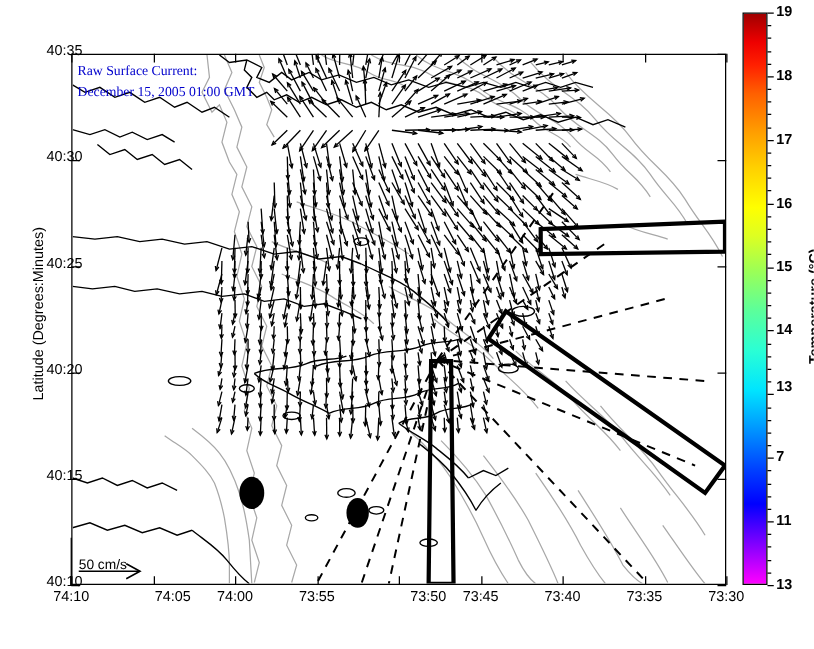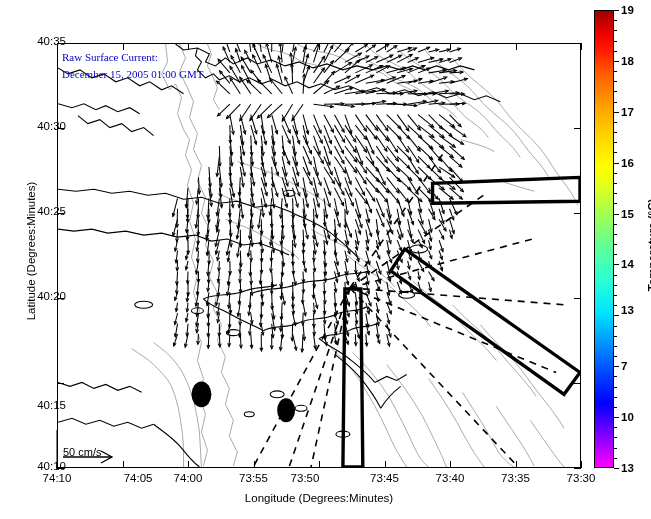--- a/index.html
+++ b/index.html
@@ -1635,58 +1635,57 @@
       <div style="position: absolute; left: 574px; top: 43px; width: 7px; height: 0px; border-top: 1px solid rgb(0, 0, 0);"></div>
       <div class="ytick-label" style="top: 120px;">40:30</div>
       <div style="position: absolute; left: 57px; top: 128px; width: 7px; height: 0px; border-top: 1px solid rgb(0, 0, 0);"></div>
       <div style="position: absolute; left: 574px; top: 128px; width: 7px; height: 0px; border-top: 1px solid rgb(0, 0, 0);"></div>
       <div class="ytick-label" style="top: 205px;">40:25</div>
       <div style="position: absolute; left: 57px; top: 213px; width: 7px; height: 0px; border-top: 1px solid rgb(0, 0, 0);"></div>
       <div style="position: absolute; left: 574px; top: 213px; width: 7px; height: 0px; border-top: 1px solid rgb(0, 0, 0);"></div>
       <div class="ytick-label" style="top: 290px;">40:20</div>
       <div style="position: absolute; left: 57px; top: 298px; width: 7px; height: 0px; border-top: 1px solid rgb(0, 0, 0);"></div>
       <div style="position: absolute; left: 574px; top: 298px; width: 7px; height: 0px; border-top: 1px solid rgb(0, 0, 0);"></div>
-      <div class="ytick-label" style="top: 375px; margin-top: 24px;">40:15</div>
+      <div class="ytick-label" style="top: 375px;">40:15</div>
       <div style="position: absolute; left: 57px; top: 383px; width: 7px; height: 0px; border-top: 1px solid rgb(0, 0, 0);"></div>
       <div style="position: absolute; left: 574px; top: 383px; width: 7px; height: 0px; border-top: 1px solid rgb(0, 0, 0);"></div>
       <div class="ytick-label" style="top: 460px;">40:10</div>
       <div style="position: absolute; left: 57px; top: 468px; width: 7px; height: 0px; border-top: 1px solid rgb(0, 0, 0);"></div>
       <div style="position: absolute; left: 574px; top: 468px; width: 7px; height: 0px; border-top: 1px solid rgb(0, 0, 0);"></div>
     </div>
   <div id="xtick-labels">
       <div class="xtick-label" style="left: 57px;">74:10</div>
       <div style="position: absolute; top: 461px; left: 57px; width: 0px; height: 7px; border-left: 1px solid rgb(0, 0, 0);"></div>
       <div style="position: absolute; top: 43px; left: 57px; width: 0px; height: 7px; border-left: 1px solid rgb(0, 0, 0);"></div>
       <div class="xtick-label" style="left: 122.5px; text-align: right;">74:05</div>
       <div style="position: absolute; top: 461px; left: 122.5px; width: 0px; height: 7px; border-left: 1px solid rgb(0, 0, 0);"></div>
       <div style="position: absolute; top: 43px; left: 122.5px; width: 0px; height: 7px; border-left: 1px solid rgb(0, 0, 0);"></div>
       <div class="xtick-label" style="left: 188px;">74:00</div>
       <div style="position: absolute; top: 461px; left: 188px; width: 0px; height: 7px; border-left: 1px solid rgb(0, 0, 0);"></div>
       <div style="position: absolute; top: 43px; left: 188px; width: 0px; height: 7px; border-left: 1px solid rgb(0, 0, 0);"></div>
       <div class="xtick-label" style="left: 253.5px;">73:55</div>
       <div style="position: absolute; top: 461px; left: 253.5px; width: 0px; height: 7px; border-left: 1px solid rgb(0, 0, 0);"></div>
       <div style="position: absolute; top: 43px; left: 253.5px; width: 0px; height: 7px; border-left: 1px solid rgb(0, 0, 0);"></div>
-      <div class="xtick-label" style="left: 305px;">73:50</div>
+      <div class="xtick-label" style="left: 327px; text-align: right;">73:50</div>
       <div style="position: absolute; top: 461px; left: 319px; width: 0px; height: 7px; border-left: 1px solid rgb(0, 0, 0);"></div>
       <div style="position: absolute; top: 43px; left: 319px; width: 0px; height: 7px; border-left: 1px solid rgb(0, 0, 0);"></div>
       <div class="xtick-label" style="left: 384.5px;">73:45</div>
       <div style="position: absolute; top: 461px; left: 384.5px; width: 0px; height: 7px; border-left: 1px solid rgb(0, 0, 0);"></div>
       <div style="position: absolute; top: 43px; left: 384.5px; width: 0px; height: 7px; border-left: 1px solid rgb(0, 0, 0);"></div>
       <div class="xtick-label" style="left: 450px;">73:40</div>
       <div style="position: absolute; top: 461px; left: 450px; width: 0px; height: 7px; border-left: 1px solid rgb(0, 0, 0);"></div>
       <div style="position: absolute; top: 43px; left: 450px; width: 0px; height: 7px; border-left: 1px solid rgb(0, 0, 0);"></div>
       <div class="xtick-label" style="left: 515.5px;">73:35</div>
       <div style="position: absolute; top: 461px; left: 515.5px; width: 0px; height: 7px; border-left: 1px solid rgb(0, 0, 0);"></div>
       <div style="position: absolute; top: 43px; left: 515.5px; width: 0px; height: 7px; border-left: 1px solid rgb(0, 0, 0);"></div>
       <div class="xtick-label" style="left: 581px;">73:30</div>
       <div style="position: absolute; top: 461px; left: 581px; width: 0px; height: 7px; border-left: 1px solid rgb(0, 0, 0);"></div>
       <div style="position: absolute; top: 43px; left: 581px; width: 0px; height: 7px; border-left: 1px solid rgb(0, 0, 0);"></div>
     </div>
 
-  <div id="xlabel">Longitude (Degrees:Minutes)</div>
   <div id="ylabel">Latitude (Degrees:Minutes)</div>
 
   <div id="colorbar"></div>
   <div id="cb-ticks">
       <div class="cb-tick" style="top: 10px;"></div>
       <div class="cb-label" style="top: 10px;">19</div>
       <div class="cb-tick" style="top: 60.8889px;"></div>
       <div class="cb-label" style="top: 60.8889px;">18</div>
       <div class="cb-tick" style="top: 111.778px;"></div>
       <div class="cb-label" style="top: 111.778px;">17</div>
@@ -1694,21 +1693,21 @@
       <div class="cb-label" style="top: 162.667px;">16</div>
       <div class="cb-tick" style="top: 213.556px;"></div>
       <div class="cb-label" style="top: 213.556px;">15</div>
       <div class="cb-tick" style="top: 264.444px;"></div>
       <div class="cb-label" style="top: 264.444px;">14</div>
       <div class="cb-tick" style="top: 315.333px;"></div>
       <div class="cb-label" style="top: 310px;">13</div>
       <div class="cb-tick" style="top: 366.222px;"></div>
       <div class="cb-label" style="top: 366.222px;">7</div>
       <div class="cb-tick" style="top: 417.111px;"></div>
-      <div class="cb-label" style="top: 417.111px;">10</div>
+      <div class="cb-label" style="top: 417.111px;">11</div>
       <div class="cb-tick" style="top: 468px;"></div>
       <div class="cb-label" style="top: 468px;">13</div>
       <div class="cb-minor" style="top: 20.1778px;"></div>
       <div class="cb-minor" style="top: 30.3556px;"></div>
       <div class="cb-minor" style="top: 40.5333px;"></div>
       <div class="cb-minor" style="top: 50.7111px;"></div>
       <div class="cb-minor" style="top: 71.0667px;"></div>
       <div class="cb-minor" style="top: 81.2444px;"></div>
       <div class="cb-minor" style="top: 91.4222px;"></div>
       <div class="cb-minor" style="top: 101.6px;"></div>

